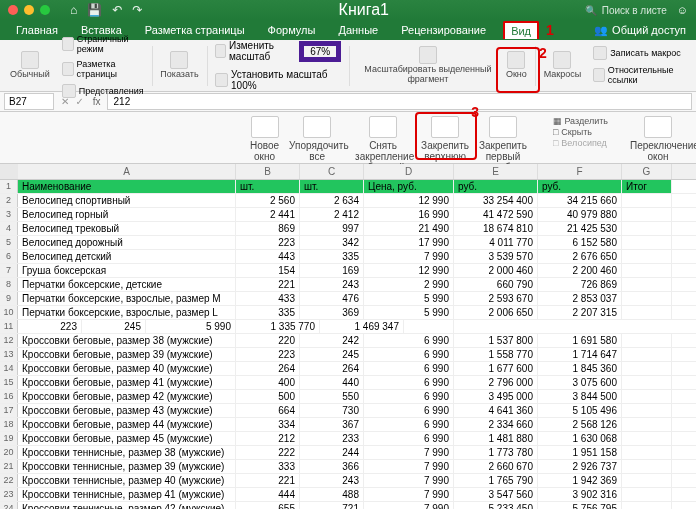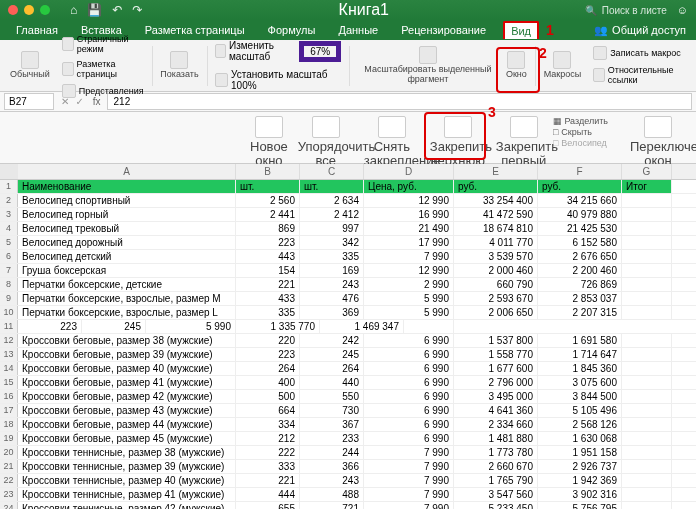--- a/index.html
+++ b/index.html
@@ -25,21 +25,21 @@
 .rbtn .ricon{width:14px;height:14px}
 .callout{position:absolute;border:2px solid #d00;border-radius:4px;pointer-events:none}
 .callnum{position:absolute;color:#d00;font-weight:bold;font-size:14px}
 .formulabar{background:#f8f8f8;height:20px;border-bottom:1px solid #ccc;display:flex;align-items:center;font-size:10px}
 .namebox{width:50px;border:1px solid #ccc;padding:2px 4px;margin:0 4px;background:#fff}
 .fx{padding:0 6px;color:#666}
 .fval{flex:1;padding:2px 6px;border:1px solid #ccc;background:#fff;margin-right:4px}
 .subribbon{background:#f8f8f8;height:52px;border-bottom:1px solid #ccc;display:flex;align-items:flex-start;padding:4px 250px 4px 250px;font-size:9px;gap:10px;position:relative}
 .subgroup{display:flex;flex-direction:column;align-items:center;gap:2px}
 .subicon{width:28px;height:22px;background:#fff;border:1px solid #ccc;border-radius:2px}
-.sublabel{font-size:13px;text-align:center;line-height:1.1;color:#444;max-width:56px}
+.sublabel{font-size:10px;text-align:center;line-height:1.1;color:#444;max-width:56px}
 .subright{position:absolute;right:10px;top:4px;display:flex;gap:14px}
 .subright2{position:absolute;right:88px;top:4px;display:flex;flex-direction:column;gap:1px;font-size:9px;color:#555}
 .subright2 div{display:flex;align-items:center;gap:3px}
 .grid{background:#fff;overflow:auto;height:378px;position:relative}
 .colhdr{display:flex;background:#f0f0f0;border-bottom:1px solid #ccc;position:sticky;top:0}
 .colhdr .ch{border-right:1px solid #ddd;text-align:center;font-size:10px;padding:2px 0;color:#666}
 .colhdr .corner{width:18px;background:#e8e8e8}
 .row{display:flex;border-bottom:1px solid #eee}
 .row .rh{width:18px;background:#f0f0f0;border-right:1px solid #ccc;text-align:center;font-size:9px;color:#666;padding:1px 0}
 .cell{border-right:1px solid #eee;padding:1px 4px;font-size:10px;overflow:hidden;white-space:nowrap}

